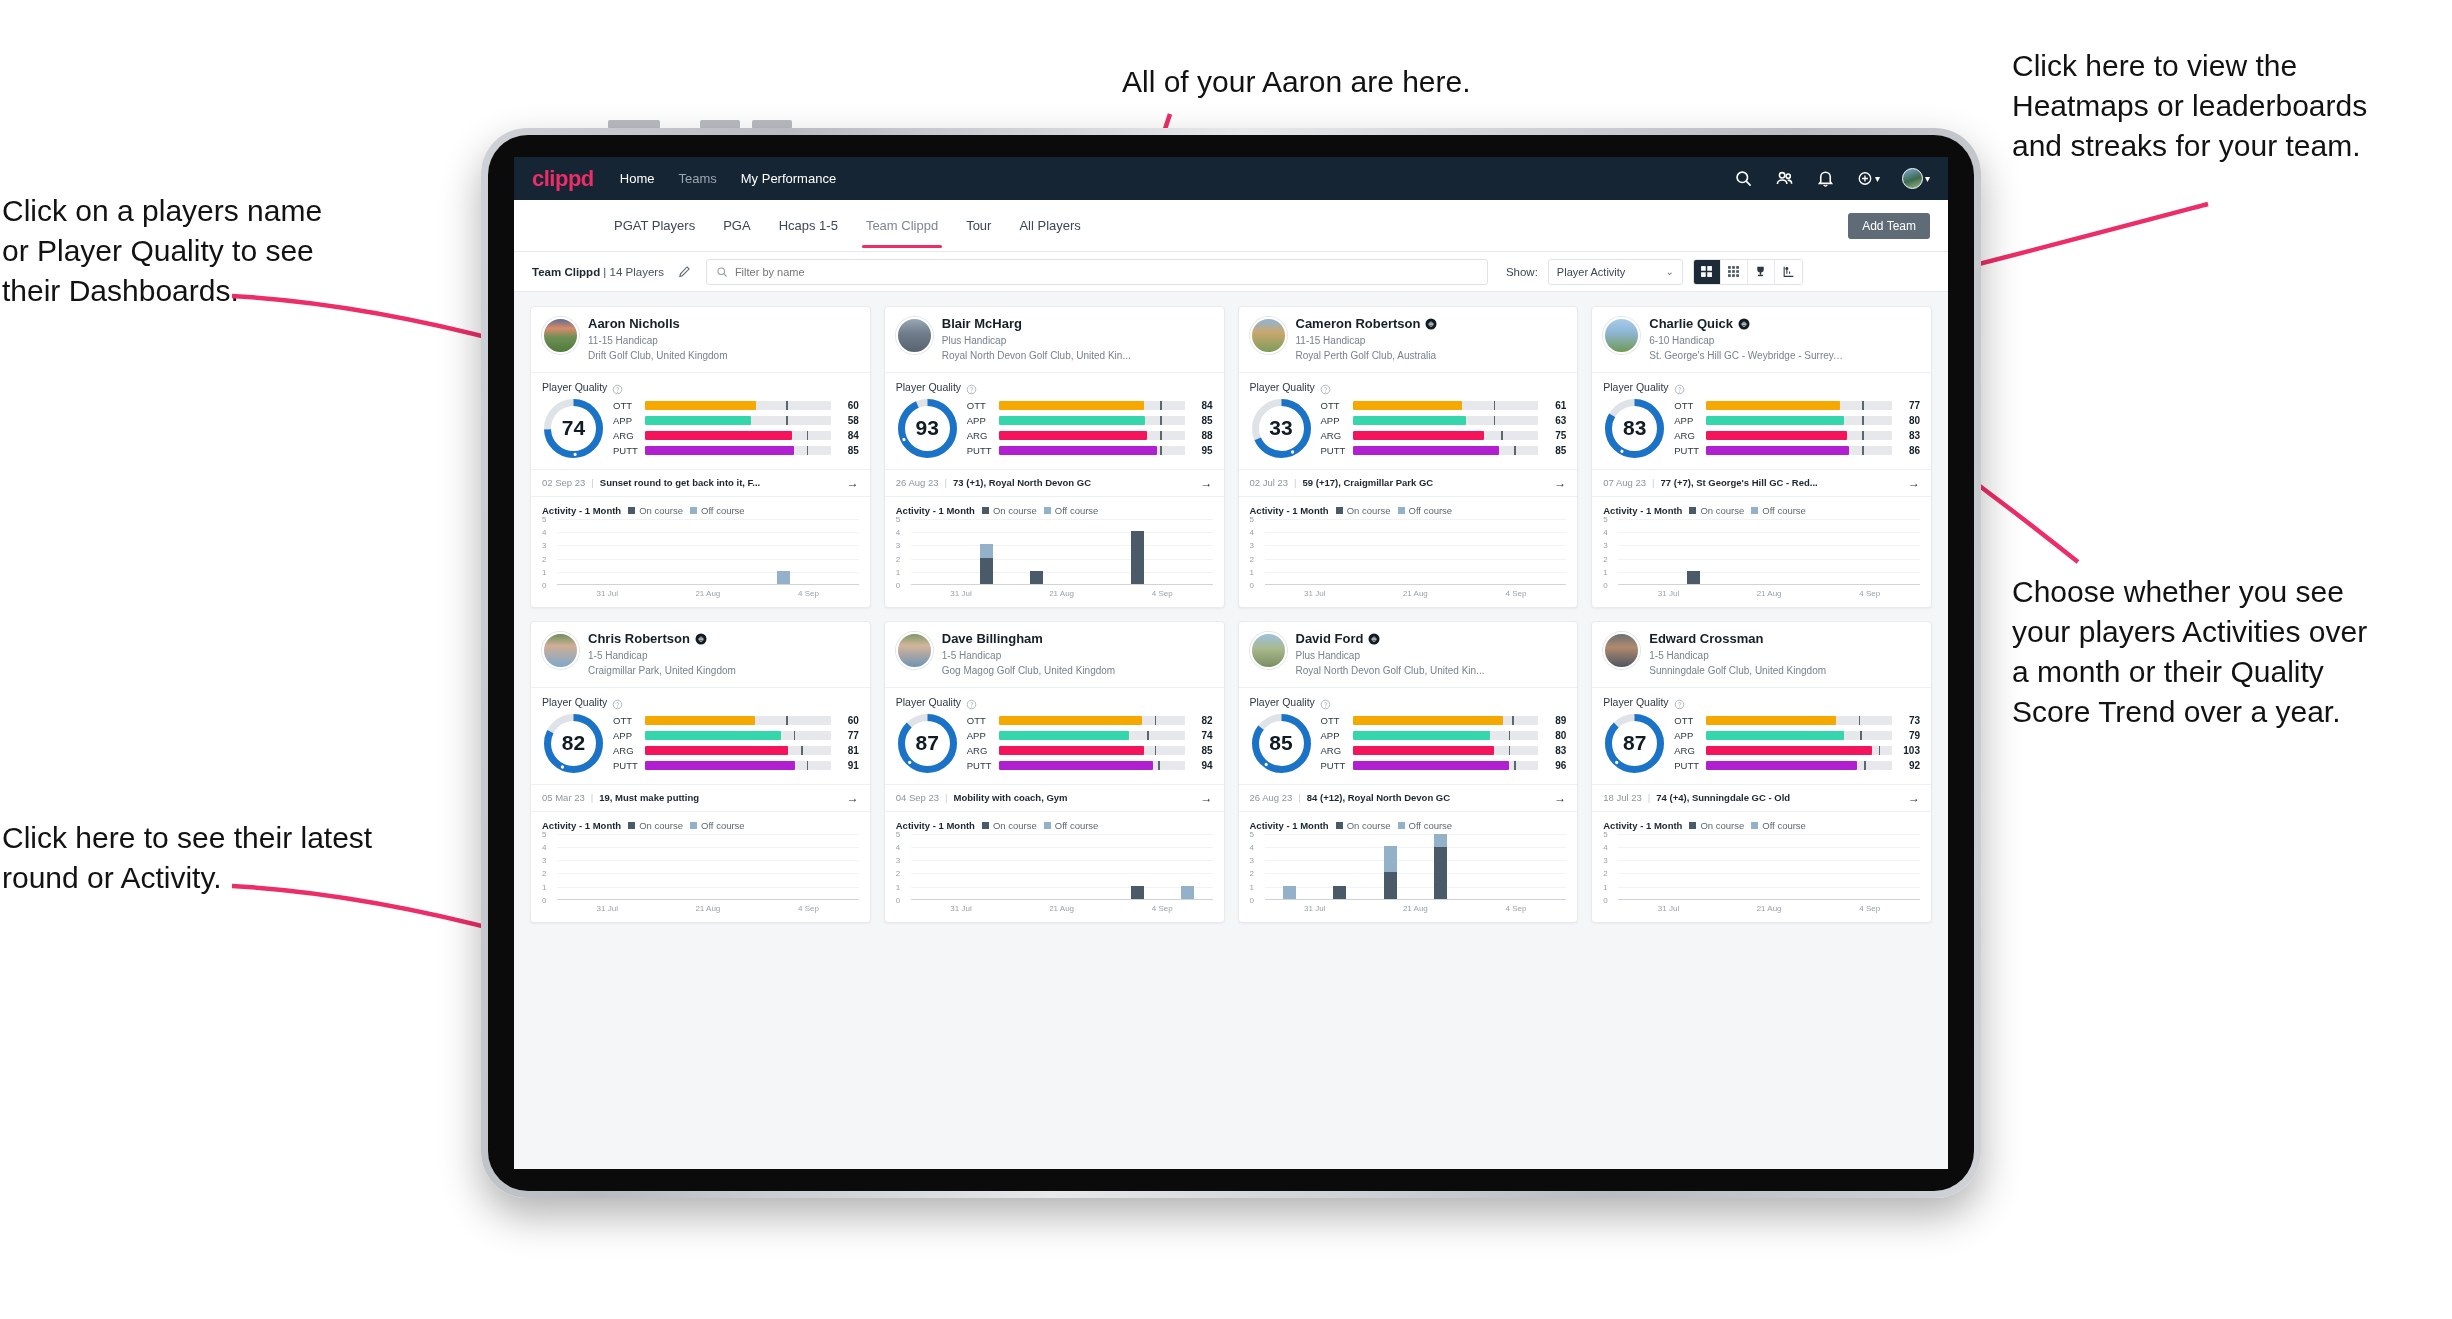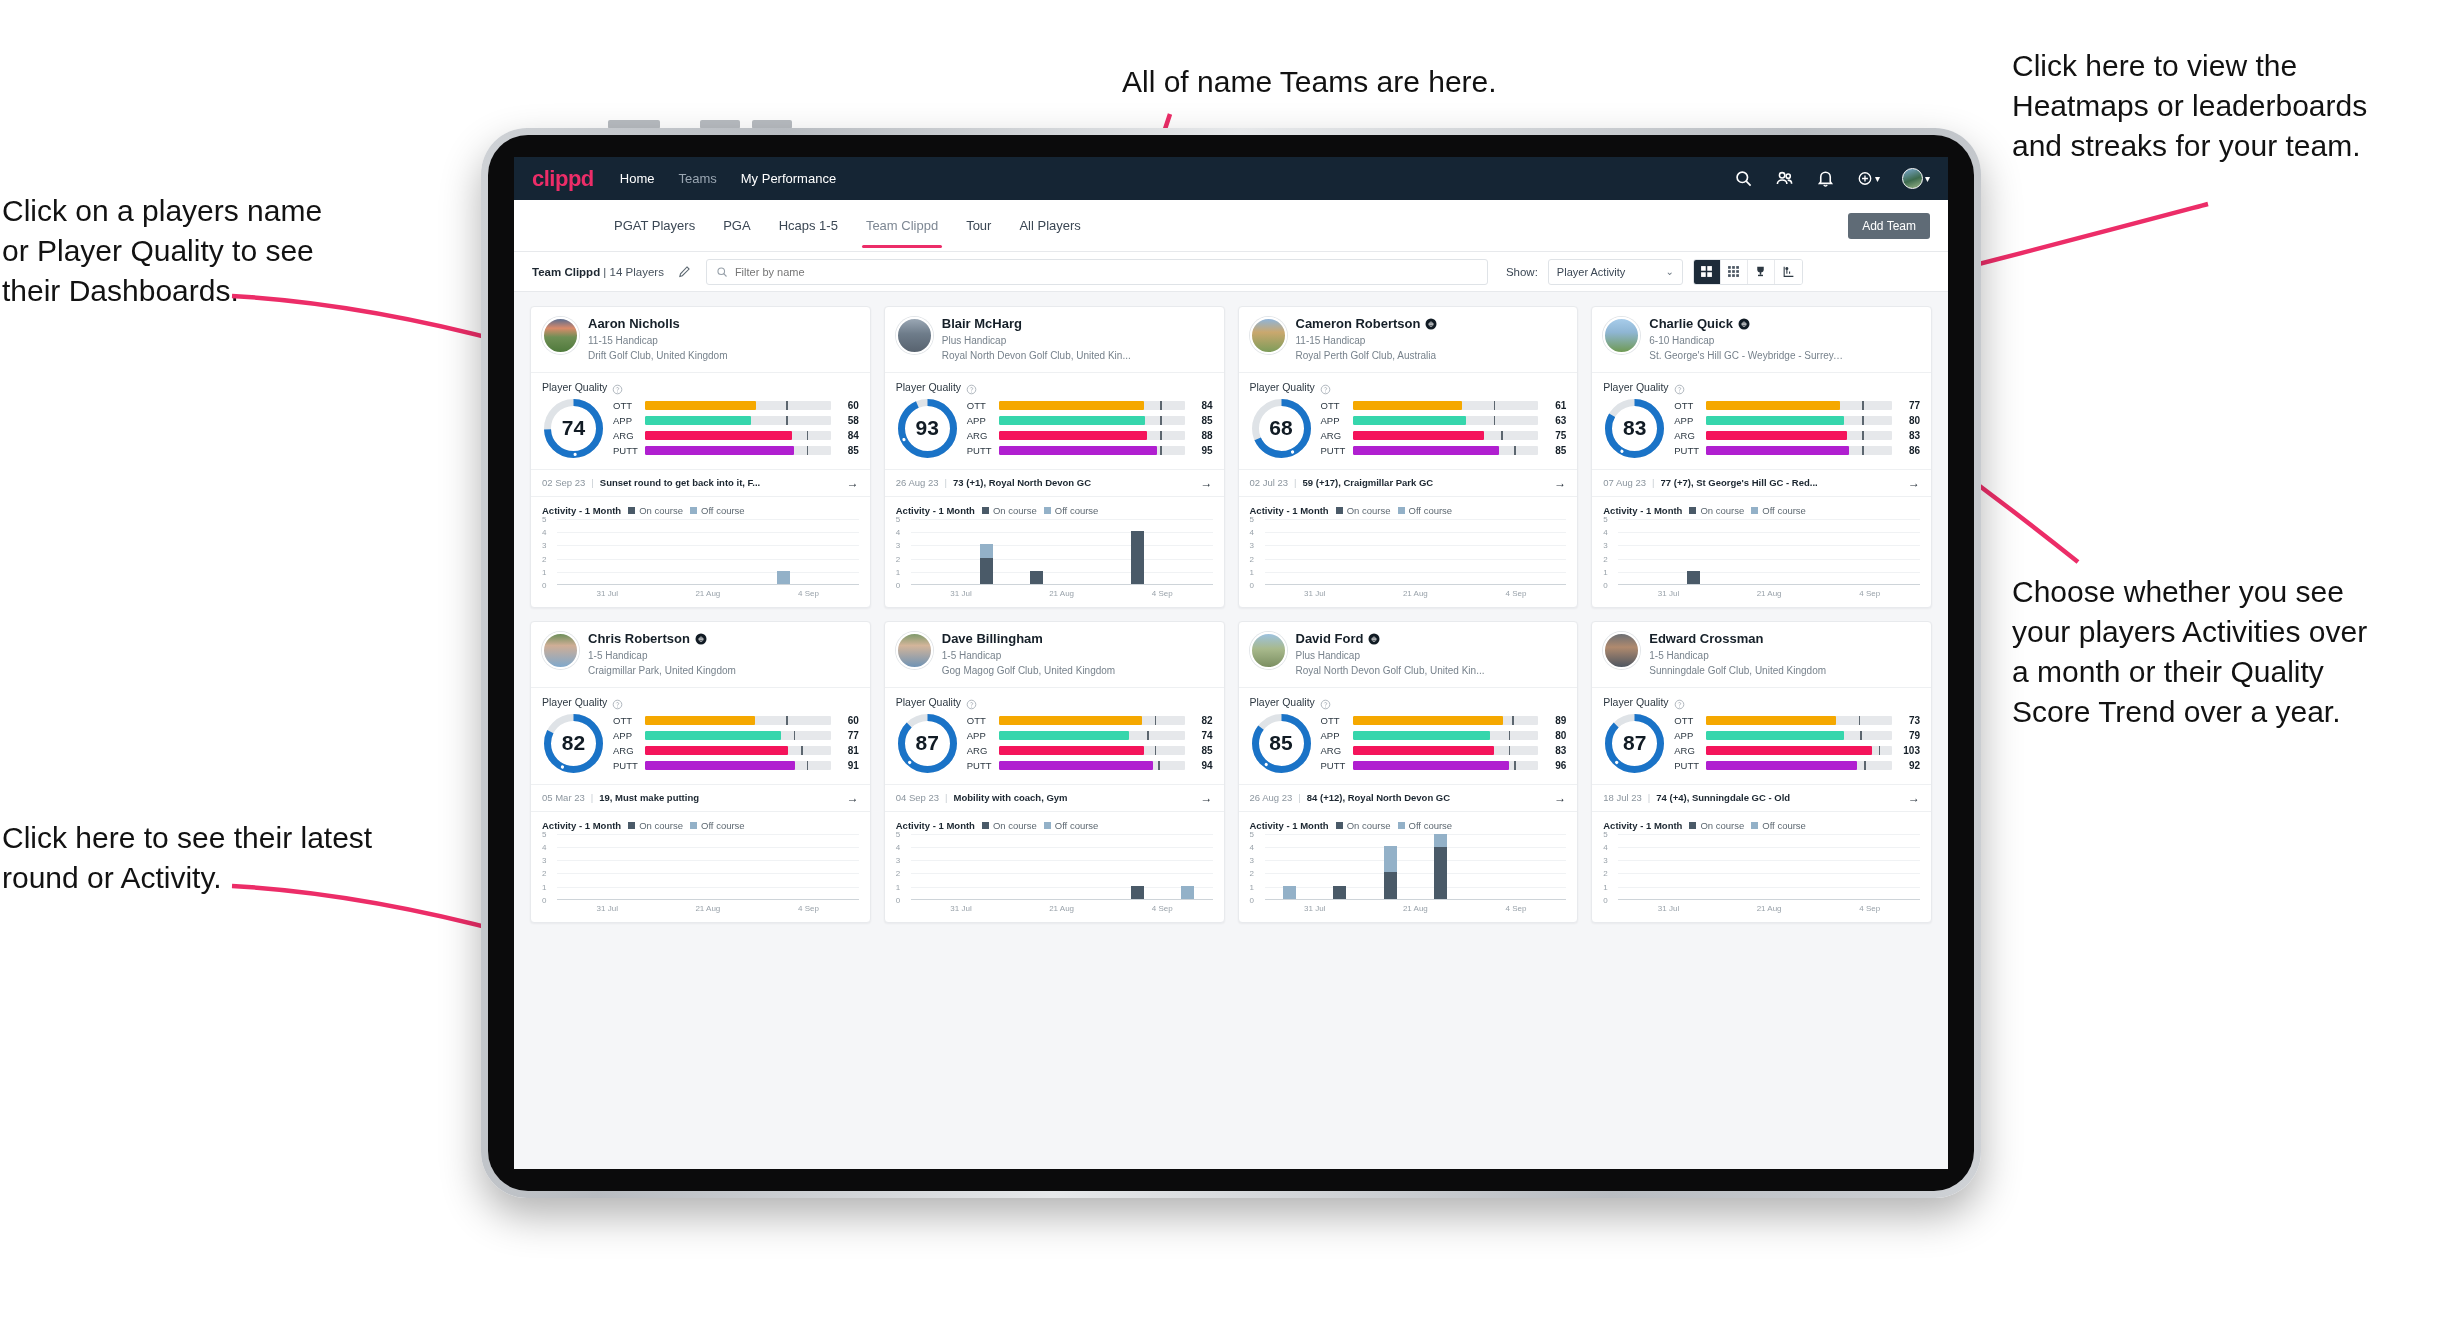--- a/index.html
+++ b/index.html
@@ -204,21 +204,21 @@
 </head>
 <body>
 
 <div id="stage">
 
   <div class="anno anno-tl">Click on a players name
 or Player Quality to see
 their Dashboards.</div>
   <div class="anno anno-bl">Click here to see their latest
 round or Activity.</div>
-  <div class="anno anno-top">All of name Teams are here.</div>
+  <div class="anno anno-top">All of your Aaron are here.</div>
   <div class="anno anno-tr">Click here to view the
 Heatmaps or leaderboards
 and streaks for your team.</div>
   <div class="anno anno-br">Choose whether you see
 your players Activities over
 a month or their Quality
 Score Trend over a year.</div>
 
   <svg class="arrow" style="left:230px;top:290px;" width="450" height="110" viewBox="0 0 450 110">
     <path d="M2 6 C150 14, 300 55, 420 96" stroke="#ec2d68" stroke-width="4.5" fill="none"></path>
@@ -618,21 +618,21 @@
                       <circle cx="12" cy="17.3" r="1.1" fill="#a8b0b8" stroke="none"></circle>
                     </svg></span>
                 </div>
                 <div class="pq-body">
                   <div class="ring">
                     <svg width="63" height="63" viewBox="0 0 63 63">
                       <circle cx="31.5" cy="31.5" r="26" stroke="#dfe3e7" stroke-width="7" fill="none"></circle>
                       <circle cx="31.5" cy="31.5" r="26" stroke="#1a73c7" stroke-width="7" fill="none" stroke-dasharray="111.0867162309351 163.36281798666926" stroke-linecap="butt"></circle>
                       <circle cx="31.5" cy="5.5" r="1.6" fill="#ffffff" transform="rotate(244.8 31.5 31.5)"></circle>
                     </svg>
-                    <div class="val">68</div>
+                    <div class="val">33</div>
                   </div>
                   <div class="bars">
                     <div class="barrow">
                       <span class="blabel">OTT</span>
                       <span class="btrack">
                         <span class="bfill" style="width:59%;background:#f5a800"></span>
                         <span class="btick" style="left:76%"></span>
                       </span>
                       <span class="bval">61</span>
                     </div>

